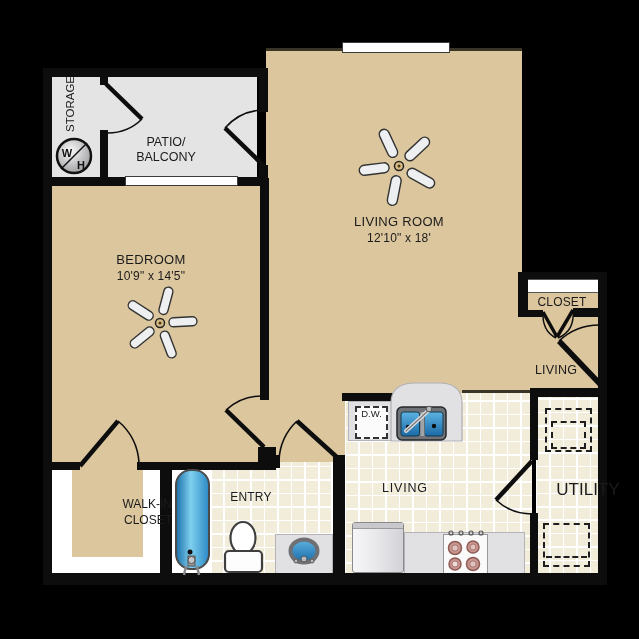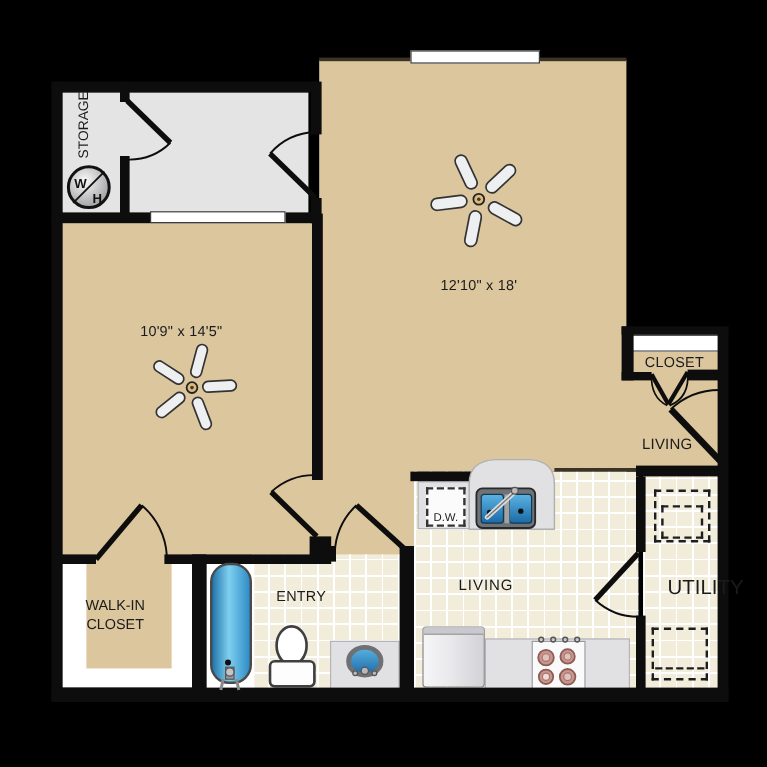--- a/index.html
+++ b/index.html
@@ -35,21 +35,21 @@
   <div class="abs tan" style="left:518px;top:278px;width:82px;height:112px;"></div>
   <div class="abs tan" style="left:258px;top:388px;width:90px;height:75px;"></div>
   <div class="abs tile" style="left:345px;top:393px;width:187px;height:184px;"></div>
   <div class="abs tile" style="left:210px;top:462px;width:125px;height:113px;"></div>
   <div class="abs tile" style="left:536px;top:395px;width:64px;height:180px;"></div>
   <div class="abs white" style="left:172px;top:466px;width:40px;height:109px;"></div>
   <div class="abs white" style="left:52px;top:463px;width:108px;height:110px;"></div>
   <div class="abs tan" style="left:72px;top:460px;width:71px;height:97px;"></div>
 
   <div class="abs counter" style="left:348px;top:401px;width:114px;height:40px;"></div>
-  <div class="abs" style="left:355px;top:406px;width:33px;height:33px;background:#fbfbfb;border:2px dashed #333;box-sizing:border-box;display:flex;align-items:flex-end;justify-content:center;">
+  <div class="abs" style="left:355px;top:406px;width:33px;height:33px;background:#fbfbfb;border:2px dashed #333;box-sizing:border-box;display:flex;align-items:flex-start;justify-content:center;">
        <span style="font-size:9.5px;color:#222;">D.W.</span>
   </div>
   <div class="abs counter" style="left:404px;top:532px;width:121px;height:45px;"></div>
   <div class="abs" style="left:352px;top:522px;width:52px;height:51px;background:linear-gradient(90deg,#f6f6f8,#e9e9ec 45%,#d2d2d7);border:1.5px solid #8a8a8e;border-radius:3px;box-sizing:border-box;">
        <div style="height:5px;background:#c9c9cd;border-bottom:1px solid #9a9a9e;"></div>
   </div>
   <div class="abs" style="left:443px;top:534px;width:45px;height:41px;background:#fafafa;border:1.5px solid #9a9a9e;box-sizing:border-box;"></div>
   <div class="abs counter" style="left:275px;top:534px;width:58px;height:41px;"></div>
   <div class="abs" style="left:524px;top:279px;width:76px;height:14px;background:#fff;border:1px solid #555;box-sizing:border-box;"></div>
   <div class="dashedbox" style="left:545px;top:408px;width:47px;height:44px;"></div>
@@ -207,29 +207,35 @@
       <circle cx="304" cy="559" r="3" fill="#b9b9bd" stroke="#555"></circle>
       <circle cx="296" cy="561" r="2" fill="#b9b9bd" stroke="#555"></circle>
       <circle cx="312" cy="561" r="2" fill="#b9b9bd" stroke="#555"></circle>
     </g>
   </svg>
 
   <div class="lbl" style="left:36px;top:97px;width:70px;height:14px;font-size:11.5px;transform:rotate(-90deg);">
     <span>STORAGE</span>
   </div>
 
-
+  <div class="lbl" style="left:118px;top:135px;width:96px;font-size:12.5px;line-height:15px;">
+    <div>PATIO/</div>
+    <div>BALCONY</div>
+  </div>
+
+  <div class="lbl l13" style="left:91px;top:252px;width:120px;">BEDROOM</div>
   <div class="lbl l12" style="left:91px;top:269px;width:120px;">10'9" x 14'5"</div>
 
+  <div class="lbl l13" style="left:338px;top:214px;width:122px;">LIVING ROOM</div>
   <div class="lbl l12" style="left:338px;top:231px;width:122px;">12'10" x 18'</div>
 
   <div class="lbl l12" style="left:524px;top:295px;width:76px;">CLOSET</div>
   <div class="lbl l12" style="left:518px;top:363px;width:76px;font-size:12.5px;">LIVING</div>
 
-  <div class="lbl" style="left:46px;top:496px;width:100px;font-size:12px;line-height:16px;">
+  <div class="lbl" style="left:72px;top:496px;width:100px;font-size:12px;line-height:16px;text-align:right;">
     <div>WALK-IN</div>
     <div>CLOSET</div>
   </div>
 
   <div class="lbl l12" style="left:221px;top:490px;width:60px;">ENTRY</div>
   <div class="lbl" style="left:365px;top:481px;width:80px;font-size:12.5px;letter-spacing:.8px;">LIVING</div>
   <div class="lbl" style="left:556px;top:480px;width:64px;font-size:17px;">UTILITY</div>
 
 </div>
 

